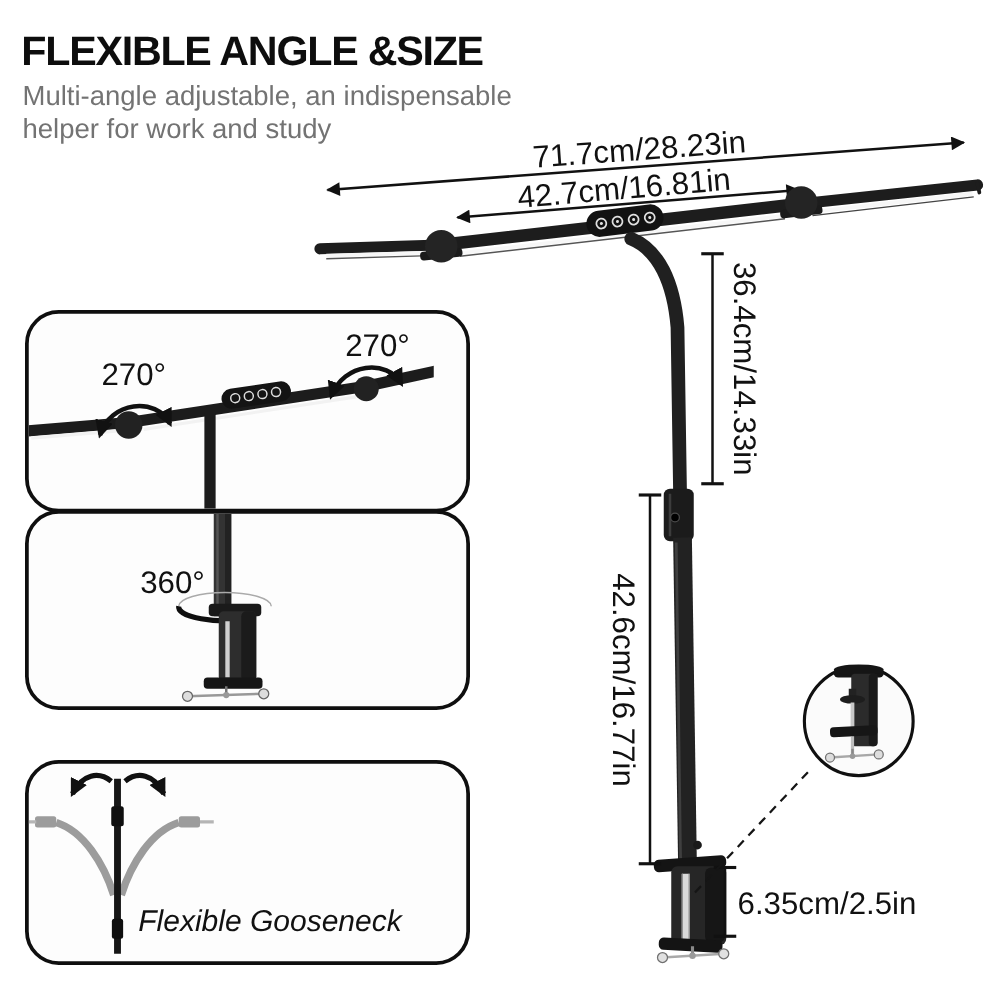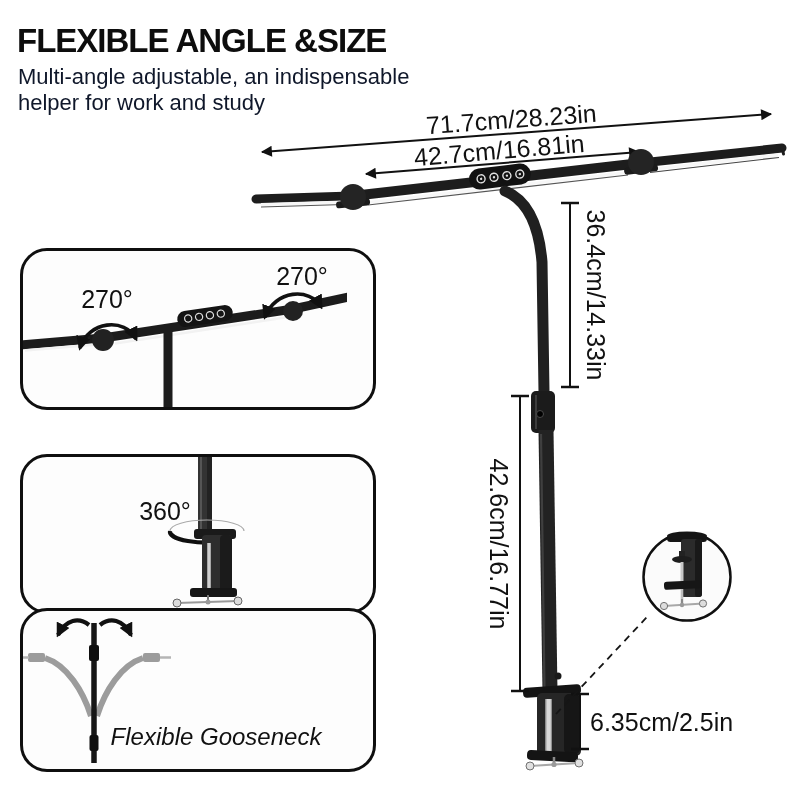--- a/index.html
+++ b/index.html
@@ -1,26 +1,26 @@
 <!DOCTYPE html>
 <html><head>
 <meta charset="utf-8">
 <style>
   html,body{margin:0;padding:0;}
   .page{position:relative;width:800px;height:800px;background:#ffffff;overflow:hidden;
         font-family:"Liberation Sans", sans-serif;color:#111;}
   .title{position:absolute;left:17px;top:22px;font-size:33px;font-weight:700;
          letter-spacing:-1px;color:#0d0d0d;white-space:nowrap;}
   .subtitle{position:absolute;left:18px;top:64px;width:452px;font-size:22px;
-            line-height:1.17;color:#0f172a;}
+            line-height:1.17;color:#737373;}
   .inset{position:absolute;left:20px;width:356px;background:#fdfdfd;
          border:3px solid #0f0f0f;border-radius:27px;box-sizing:border-box;overflow:hidden;}
   .inset svg{display:block;}
   #inset-head{top:248px;height:162px;}
-  #inset-base{top:454px;height:160px;padding-left:27px;}
+  #inset-base{top:408px;height:160px;}
   #inset-goose{top:608px;height:164px;font-style:italic;}
   .main-art{position:absolute;left:0;top:0;}
   svg text{font-family:"Liberation Sans", sans-serif;fill:#111;}
   .dim-label{font-size:25px;}
   .angle-label{font-size:25px;}
   .goose-label{font-size:24px;}
 </style>
 </head>
 <body>
 

